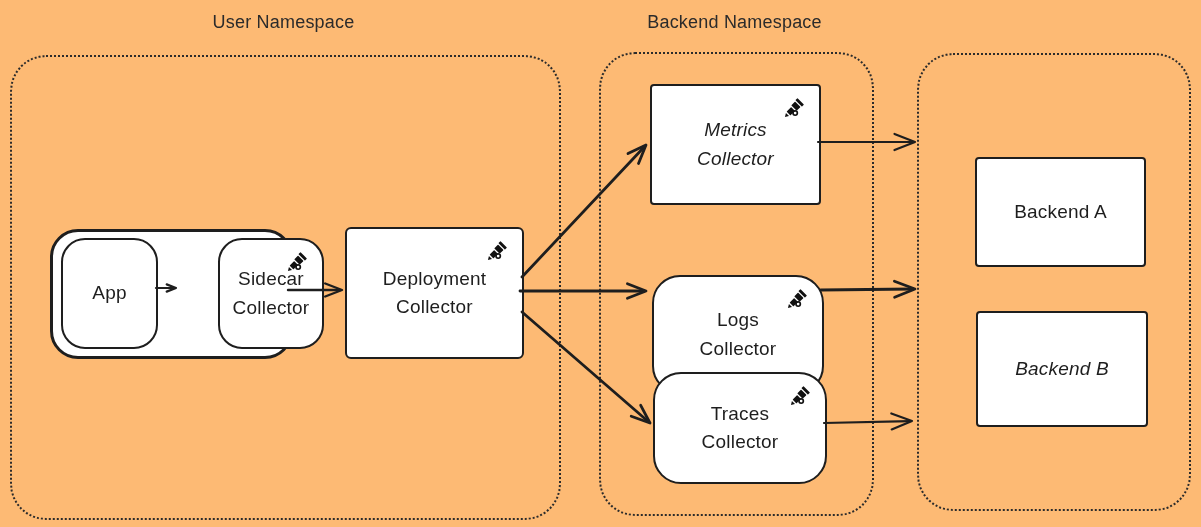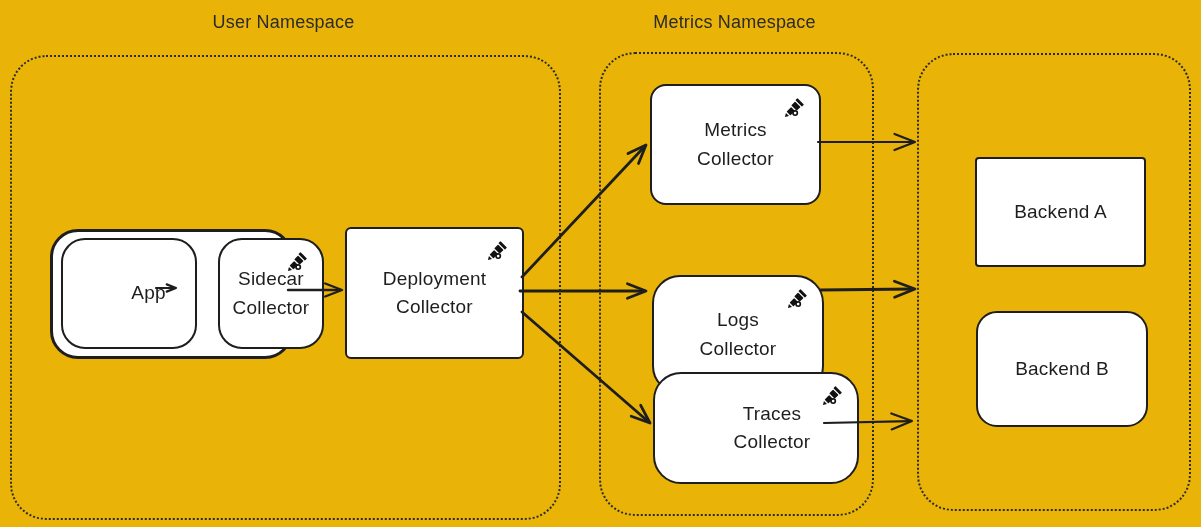--- a/index.html
+++ b/index.html
@@ -1,17 +1,17 @@
 <!DOCTYPE html>
 <html><head>
 <meta charset="utf-8">
 <style>
   html,body{margin:0;padding:0;background:#ffffff;}
   .stage{
-    position:relative;width:1201px;height:527px;background:#eab308;
+    position:relative;width:1201px;height:527px;background:#fdba74;
     font-family:"Liberation Sans",sans-serif;color:#1e1e1e;overflow:hidden;
   }
   .group{position:absolute;border:2px dotted #2b2b2b;border-radius:36px;z-index:1;background:transparent;}
   .group-title{
     position:absolute;top:12px;text-align:center;font-size:18px;font-weight:500;
     color:#2b2b2b;letter-spacing:.2px;z-index:2;
   }
   .pod{position:absolute;background:#ffffff;border:3px solid #1e1e1e;border-radius:28px;z-index:2;}
   .node{
     position:absolute;background:#ffffff;border:2.5px solid #1e1e1e;border-radius:26px;
@@ -27,25 +27,25 @@
 </head>
 <body>
 
 <div class="stage">
 
   <div class="group" style="left:10px;top:55px;width:547px;height:461px;"></div>
   <div class="group" style="left:599px;top:52px;width:271px;height:460px;"></div>
   <div class="group" style="left:917px;top:53px;width:270px;height:454px;"></div>
 
   <div class="group-title" style="left:10px;width:547px;">User Namespace</div>
-  <div class="group-title" style="left:599px;width:271px;">Metrics Namespace</div>
+  <div class="group-title" style="left:599px;width:271px;">Backend Namespace</div>
 
   <div class="pod" style="left:50px;top:229px;width:237px;height:124px;"></div>
 
-  <div class="node" style="left:61px;top:238px;width:93px;height:107px;border-radius:24px;padding-left:39px;">
+  <div class="node" style="left:61px;top:238px;width:93px;height:107px;border-radius:24px;">
     <span class="label">App</span>
   </div>
 
   <div class="node" style="left:178px;top:238px;width:102px;height:107px;border-radius:24px;margin-left:40px;">
     <span class="icon">
       <svg viewBox="0 0 24 24" width="27" height="25">
         <g transform="rotate(-45 12 12)" fill="#111111">
           <polygon points="0.4,12 3.8,9.9 3.8,14.1"></polygon>
           <rect x="5.2" y="9.4" width="6.2" height="5.2" rx="0.6"></rect>
           <rect x="12.6" y="8.3" width="5.2" height="7.4" rx="0.6"></rect>
@@ -67,21 +67,21 @@
           <rect x="12.6" y="8.3" width="5.2" height="7.4" rx="0.6"></rect>
           <rect x="19" y="7.6" width="2.8" height="8.8" rx="0.5"></rect>
         </g>
         <circle cx="13.6" cy="16.4" r="2.1" fill="none" stroke="#111111" stroke-width="1.6"></circle>
       </svg>
     </span>
     <span class="label">Deployment
 Collector</span>
   </div>
 
-  <div class="node" style="left:650px;top:84px;width:167px;height:117px;border-radius:16px;">
+  <div class="node" style="left:650px;top:84px;width:167px;height:117px;border-radius:4px;font-style:italic;">
     <span class="icon">
       <svg viewBox="0 0 24 24" width="27" height="25">
         <g transform="rotate(-45 12 12)" fill="#111111">
           <polygon points="0.4,12 3.8,9.9 3.8,14.1"></polygon>
           <rect x="5.2" y="9.4" width="6.2" height="5.2" rx="0.6"></rect>
           <rect x="12.6" y="8.3" width="5.2" height="7.4" rx="0.6"></rect>
           <rect x="19" y="7.6" width="2.8" height="8.8" rx="0.5"></rect>
         </g>
         <circle cx="13.6" cy="16.4" r="2.1" fill="none" stroke="#111111" stroke-width="1.6"></circle>
       </svg>
@@ -99,41 +99,41 @@
           <rect x="12.6" y="8.3" width="5.2" height="7.4" rx="0.6"></rect>
           <rect x="19" y="7.6" width="2.8" height="8.8" rx="0.5"></rect>
         </g>
         <circle cx="13.6" cy="16.4" r="2.1" fill="none" stroke="#111111" stroke-width="1.6"></circle>
       </svg>
     </span>
     <span class="label">Logs
 Collector</span>
   </div>
 
-  <div class="node" style="left:653px;top:372px;width:170px;height:108px;border-radius:28px;padding-left:32px;">
+  <div class="node" style="left:653px;top:372px;width:170px;height:108px;border-radius:28px;">
     <span class="icon">
       <svg viewBox="0 0 24 24" width="27" height="25">
         <g transform="rotate(-45 12 12)" fill="#111111">
           <polygon points="0.4,12 3.8,9.9 3.8,14.1"></polygon>
           <rect x="5.2" y="9.4" width="6.2" height="5.2" rx="0.6"></rect>
           <rect x="12.6" y="8.3" width="5.2" height="7.4" rx="0.6"></rect>
           <rect x="19" y="7.6" width="2.8" height="8.8" rx="0.5"></rect>
         </g>
         <circle cx="13.6" cy="16.4" r="2.1" fill="none" stroke="#111111" stroke-width="1.6"></circle>
       </svg>
     </span>
     <span class="label">Traces
 Collector</span>
   </div>
 
   <div class="node" style="left:975px;top:157px;width:167px;height:106px;border-radius:4px;">
     <span class="label">Backend A</span>
   </div>
 
-  <div class="node" style="left:976px;top:311px;width:168px;height:112px;border-radius:21px;">
+  <div class="node" style="left:976px;top:311px;width:168px;height:112px;border-radius:4px;font-style:italic;">
     <span class="label">Backend B</span>
   </div>
 
   <svg class="arrows" viewBox="0 0 1201 527" xmlns="http://www.w3.org/2000/svg">
       <g>
         <line x1="156" y1="288" x2="174" y2="288" stroke="#1e1e1e" stroke-width="2.2" stroke-linecap="round"></line>
         <path d="M 166.7 291.6 L 176 288 L 166.7 284.4" fill="none" stroke="#1e1e1e" stroke-width="2.2" stroke-linecap="round" stroke-linejoin="round"></path>
       </g>
       <g>
         <line x1="288" y1="290" x2="340" y2="290" stroke="#1e1e1e" stroke-width="2.4" stroke-linecap="round"></line>

